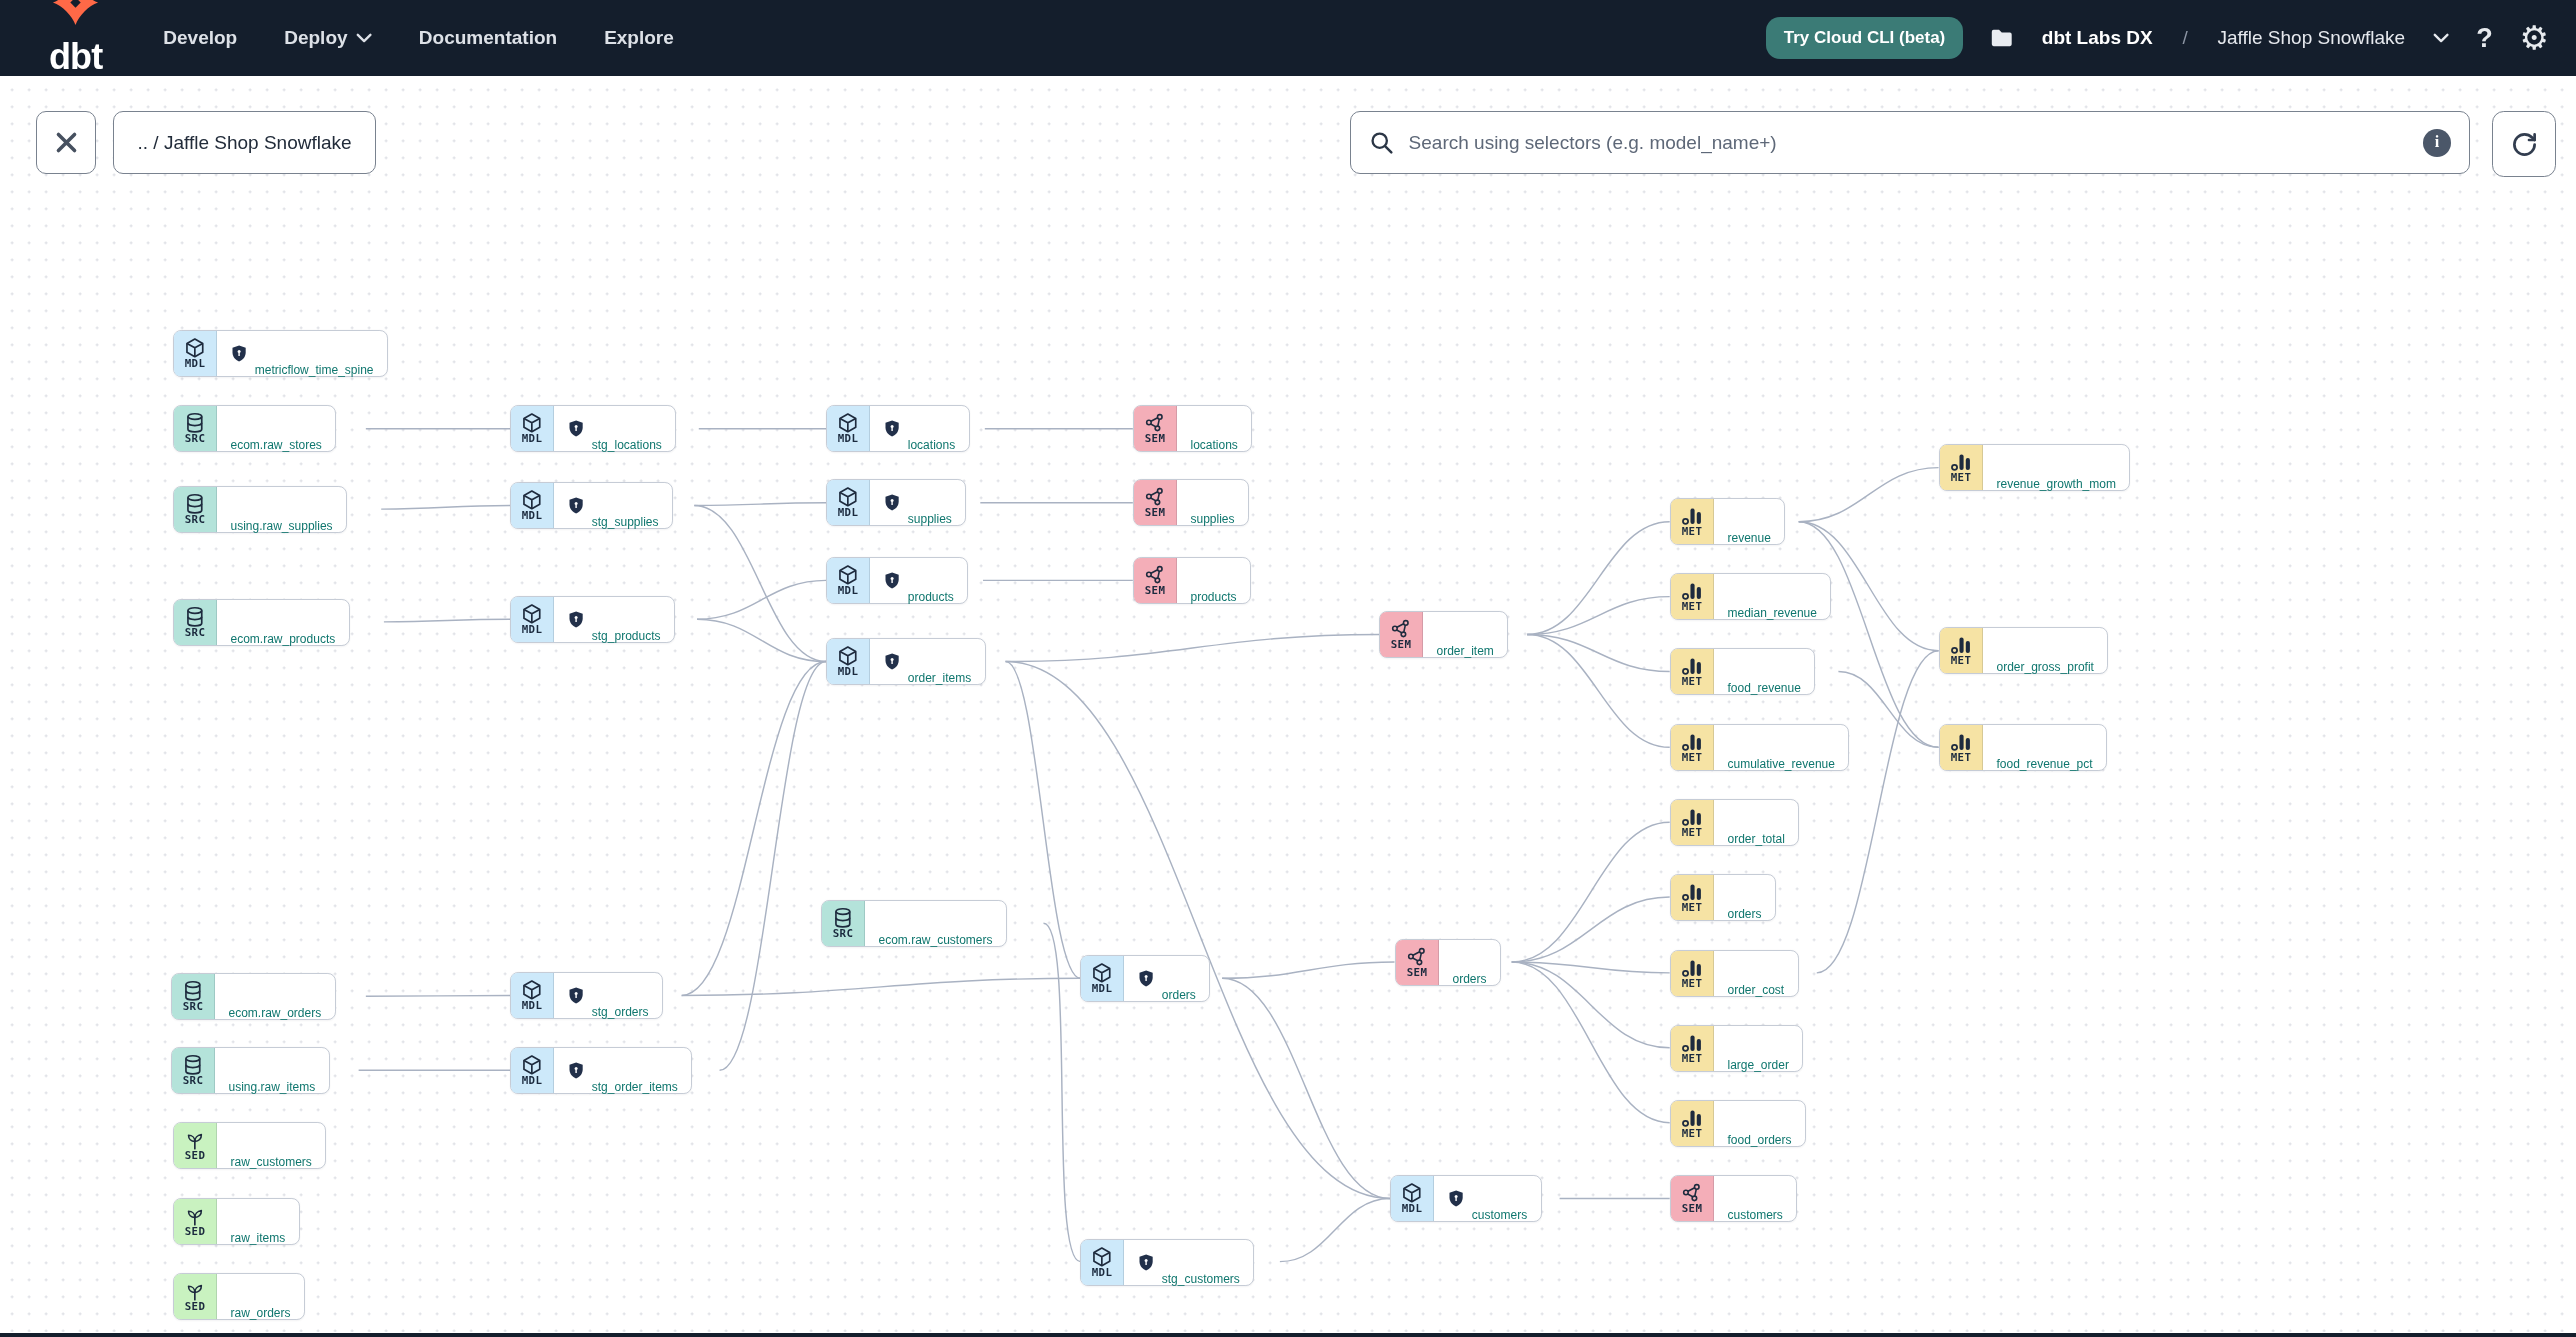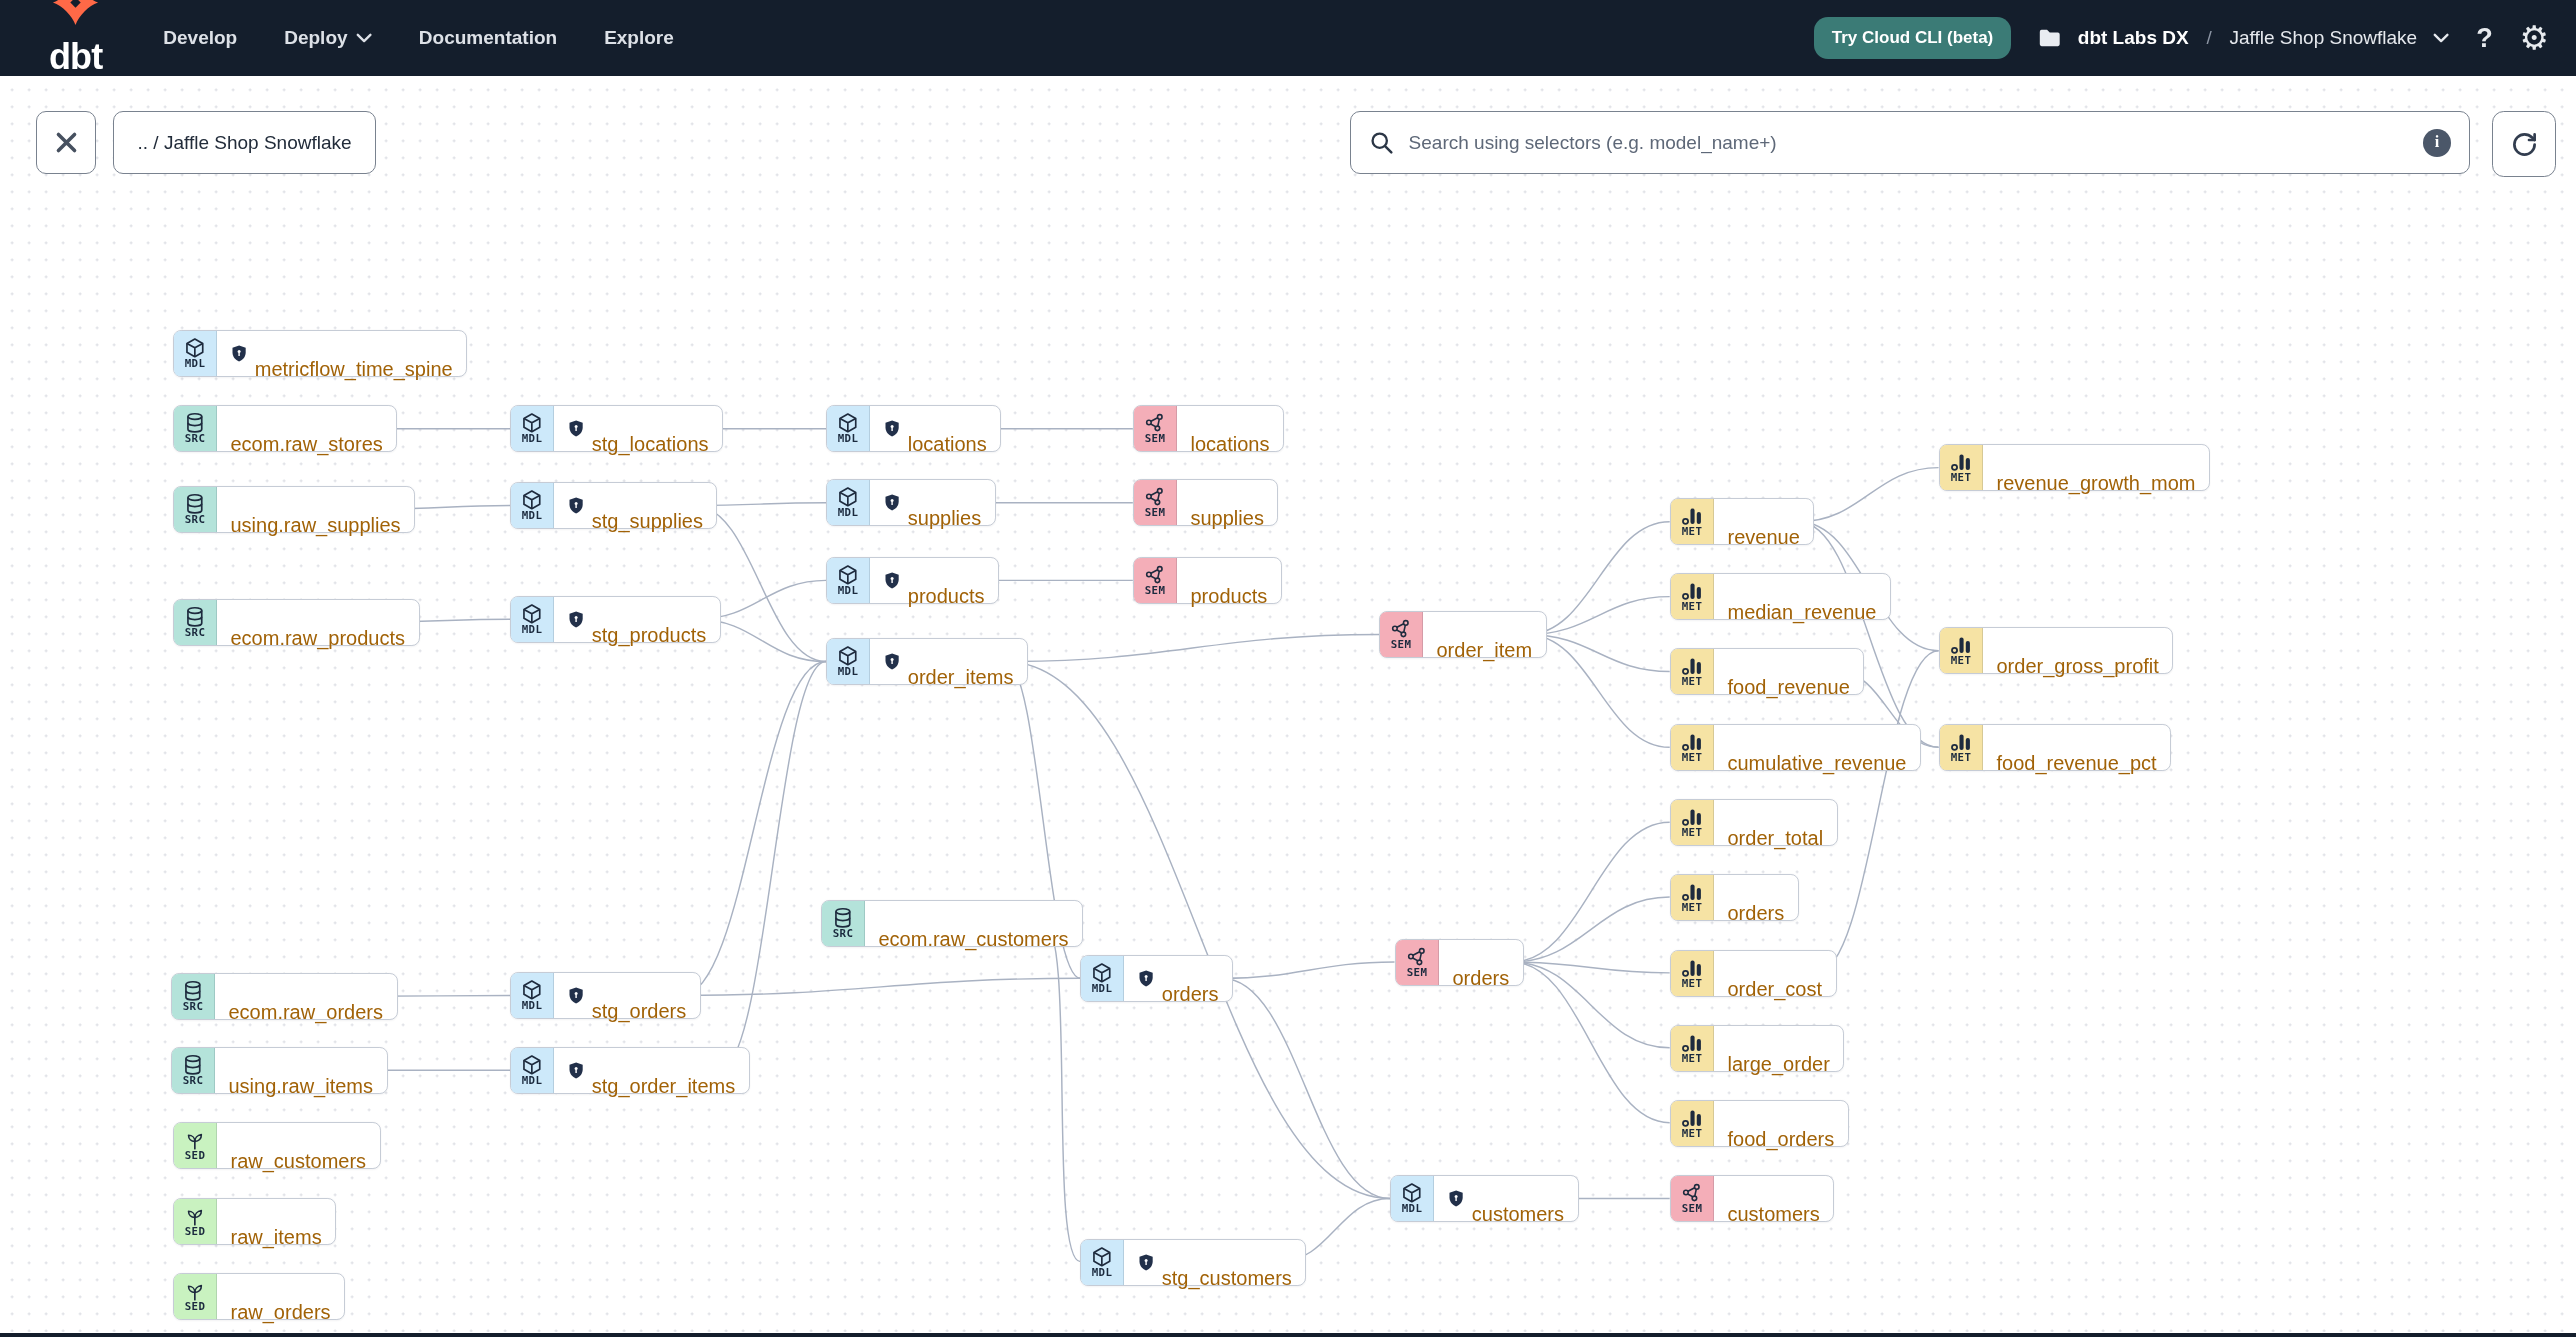--- a/index.html
+++ b/index.html
@@ -16,21 +16,21 @@
   #logo .wordmark{color:#ffffff;font-size:36px;font-weight:700;letter-spacing:-0.9px;line-height:1;}
   #logo .tm-dot{width:4.5px;height:4.5px;border-radius:50%;background:#fff;align-self:flex-end;margin:0 0 5.4px -7.2px;}
   #navlinks{display:flex;align-items:center;gap:47px;margin-left:61px;}
   .nav-item{color:#dde1e7;font-size:19px;font-weight:600;cursor:pointer;display:flex;align-items:center;gap:8.1px;}
   #nav-right{margin-left:auto;display:flex;align-items:center;gap:27px;padding-right:27px;}
   #try-cli{
     background:#3b7b76;color:#ffffff;border:none;border-radius:14px;
     font-family:"Liberation Sans",sans-serif;font-size:17px;font-weight:600;
     padding:10.8px 18px;cursor:pointer;white-space:nowrap;
   }
-  #project-switcher{display:flex;align-items:center;gap:16px;color:#e6e9ee;cursor:pointer;}
+  #project-switcher{display:flex;align-items:center;gap:28px;color:#e6e9ee;cursor:pointer;}
   #project-switcher .acct{font-size:19px;font-weight:700;color:#ffffff;}
   #project-switcher .sep{color:#8b94a3;font-size:19px;padding:0 1.8px;}
   #project-switcher .proj{font-size:19px;font-weight:400;color:#e6e9ee;}
   .help-q{color:#e7eaee;font-size:27px;font-weight:700;cursor:pointer;line-height:1;}
   .gear{color:#e7eaee;font-size:32.5px;cursor:pointer;line-height:1;font-family:"DejaVu Sans",sans-serif;}
   
   #canvas{
     position:absolute;left:0;top:76px;width:2576px;height:1256px;
     background-color:#ffffff;
     background-image:radial-gradient(circle,#dcdee4 1.4px,transparent 1.4px);
@@ -63,21 +63,21 @@
   }
   .node .badge{
     width:42px;flex:none;display:flex;flex-direction:column;align-items:center;justify-content:center;
     border-radius:6.3px 0 0 6.3px;border-right:0.9px solid rgba(27,43,65,.14);gap:0px;
   }
   .node .badge .tlabel{
     font-family:"DejaVu Sans Mono",monospace;font-size:10.8px;font-weight:700;color:#1b2a3e;
     letter-spacing:0.3px;line-height:1.1;
   }
   .node .nbody{display:flex;align-items:center;padding:0 13.5px;gap:8.1px;}
-  .node .nlabel{font-size:20px;font-weight:500;color:#a16207;margin-top:32px;}
+  .node .nlabel{font-size:12px;font-weight:500;color:#0f766e;margin-top:32px;}
   .node svg{display:block;}
 </style>
 </head>
 <body>
 
 <div id="topnav">
   <div id="logo">
     <svg width="47" height="47" viewBox="0 0 100 100">
       <path d="M50 2 C57 22 78 43 98 50 C78 57 57 78 50 98 C43 78 22 57 2 50 C22 43 43 22 50 2 Z" fill="#ff6947"></path>
       <path d="M50 39 L61 50 L50 61 L39 50 Z" fill="#141e2c"></path>

